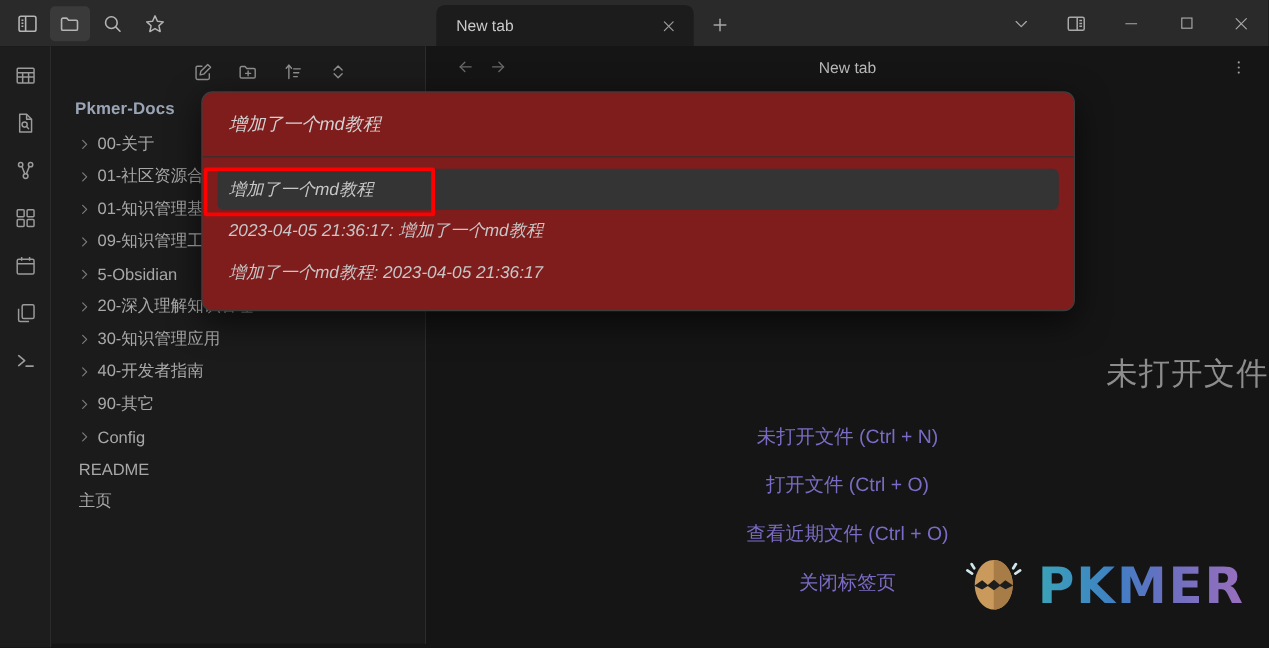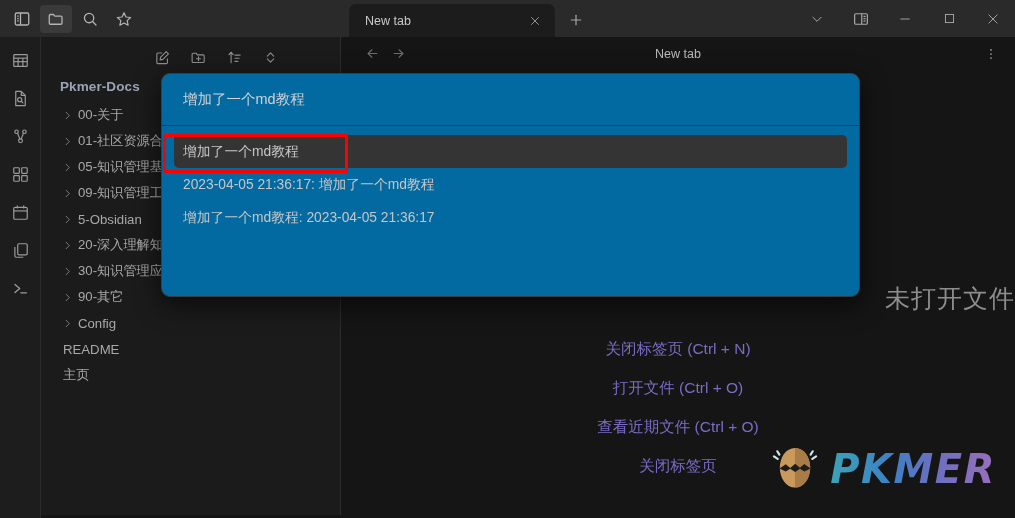--- a/index.html
+++ b/index.html
@@ -184,45 +184,46 @@
     color: #7c6bc4;
     margin-bottom: 18px;
     text-decoration: none;
   }
   .empty-link:last-child { margin-bottom: 10px; }
 
   
   .pkmer {
     position: absolute;
     right: 19px; bottom: 22px;
-    display: flex; align-items: center; gap: 8px; font-style: italic;
+    display: flex; align-items: center; gap: 8px;
   }
   .pkmer-text {
     font-size: 40px;
     font-weight: bold;
     letter-spacing: 1.5px;
     background: linear-gradient(90deg,#3ba3b8 0%,#3f7fc4 38%,#6a6fc0 62%,#9a6fbd 100%);
     -webkit-background-clip: text;
     background-clip: text;
     color: transparent;
     -webkit-text-fill-color: transparent;
     font-family: "DejaVu Sans", sans-serif;
   }
 
   
   .popup {
     position: absolute;
     left: 161px; top: 73px;
-    width: 699px; height: 224px;
-    background: #0369a1;
+    width: 699px; height: 176px;
+    background: #7f1d1d;
     border: 1px solid #3d3d3d;
     border-radius: 9px;
     box-shadow: 0 8px 26px rgba(0,0,0,0.62);
     overflow: hidden;
     z-index: 40;
+    font-style: italic;
   }
   .popup-input {
     height: 52px;
     display: flex; align-items: center;
     padding-left: 21px;
     font-size: 14.5px;
     color: #d2d2d2;
     border-bottom: 1px solid #313131;
   }
   .popup-list { padding: 9px 12px 0 12px; }
@@ -444,21 +445,21 @@
             </svg>
           </span>
         <span class="tree-label">01-社区资源合</span>
       </div>
       <div class="tree-row">
         <span class="chev">
             <svg width="11" height="11" viewBox="0 0 24 24" fill="none" stroke="currentColor" stroke-width="2.1" stroke-linecap="round" stroke-linejoin="round">
               <polyline points="9,5 16,12 9,19"></polyline>
             </svg>
           </span>
-        <span class="tree-label">05-知识管理基</span>
+        <span class="tree-label">01-知识管理基</span>
       </div>
       <div class="tree-row">
         <span class="chev">
             <svg width="11" height="11" viewBox="0 0 24 24" fill="none" stroke="currentColor" stroke-width="2.1" stroke-linecap="round" stroke-linejoin="round">
               <polyline points="9,5 16,12 9,19"></polyline>
             </svg>
           </span>
         <span class="tree-label">09-知识管理工</span>
       </div>
       <div class="tree-row">
@@ -477,20 +478,28 @@
           </span>
         <span class="tree-label">20-深入理解知识管理</span>
       </div>
       <div class="tree-row">
         <span class="chev">
             <svg width="11" height="11" viewBox="0 0 24 24" fill="none" stroke="currentColor" stroke-width="2.1" stroke-linecap="round" stroke-linejoin="round">
               <polyline points="9,5 16,12 9,19"></polyline>
             </svg>
           </span>
         <span class="tree-label">30-知识管理应用</span>
+      </div>
+      <div class="tree-row">
+        <span class="chev">
+            <svg width="11" height="11" viewBox="0 0 24 24" fill="none" stroke="currentColor" stroke-width="2.1" stroke-linecap="round" stroke-linejoin="round">
+              <polyline points="9,5 16,12 9,19"></polyline>
+            </svg>
+          </span>
+        <span class="tree-label">40-开发者指南</span>
       </div>
       <div class="tree-row">
         <span class="chev">
             <svg width="11" height="11" viewBox="0 0 24 24" fill="none" stroke="currentColor" stroke-width="2.1" stroke-linecap="round" stroke-linejoin="round">
               <polyline points="9,5 16,12 9,19"></polyline>
             </svg>
           </span>
         <span class="tree-label">90-其它</span>
       </div>
       <div class="tree-row">
@@ -530,21 +539,21 @@
         <svg width="14" height="14" viewBox="0 0 24 24" fill="currentColor">
           <circle cx="12" cy="5" r="1.5"></circle>
             <circle cx="12" cy="12" r="1.5"></circle>
             <circle cx="12" cy="19" r="1.5"></circle>
         </svg>
       </div>
     </div>
 
     <div class="empty-state">
       <div class="empty-title">未打开文件</div>
-      <a class="empty-link" href="#">关闭标签页 (Ctrl + N)</a>
+      <a class="empty-link" href="#">未打开文件 (Ctrl + N)</a>
       <a class="empty-link" href="#">打开文件 (Ctrl + O)</a>
       <a class="empty-link" href="#">查看近期文件 (Ctrl + O)</a>
       <a class="empty-link" href="#">关闭标签页</a>
     </div>
 
     <div class="pkmer">
       <svg width="54" height="54" viewBox="0 0 64 64">
         <g stroke="#cfe6ea" stroke-width="2.6" stroke-linecap="round">
           <line x1="7" y1="17" x2="11.5" y2="20"></line>
           <line x1="11" y1="11" x2="13.5" y2="15"></line>

